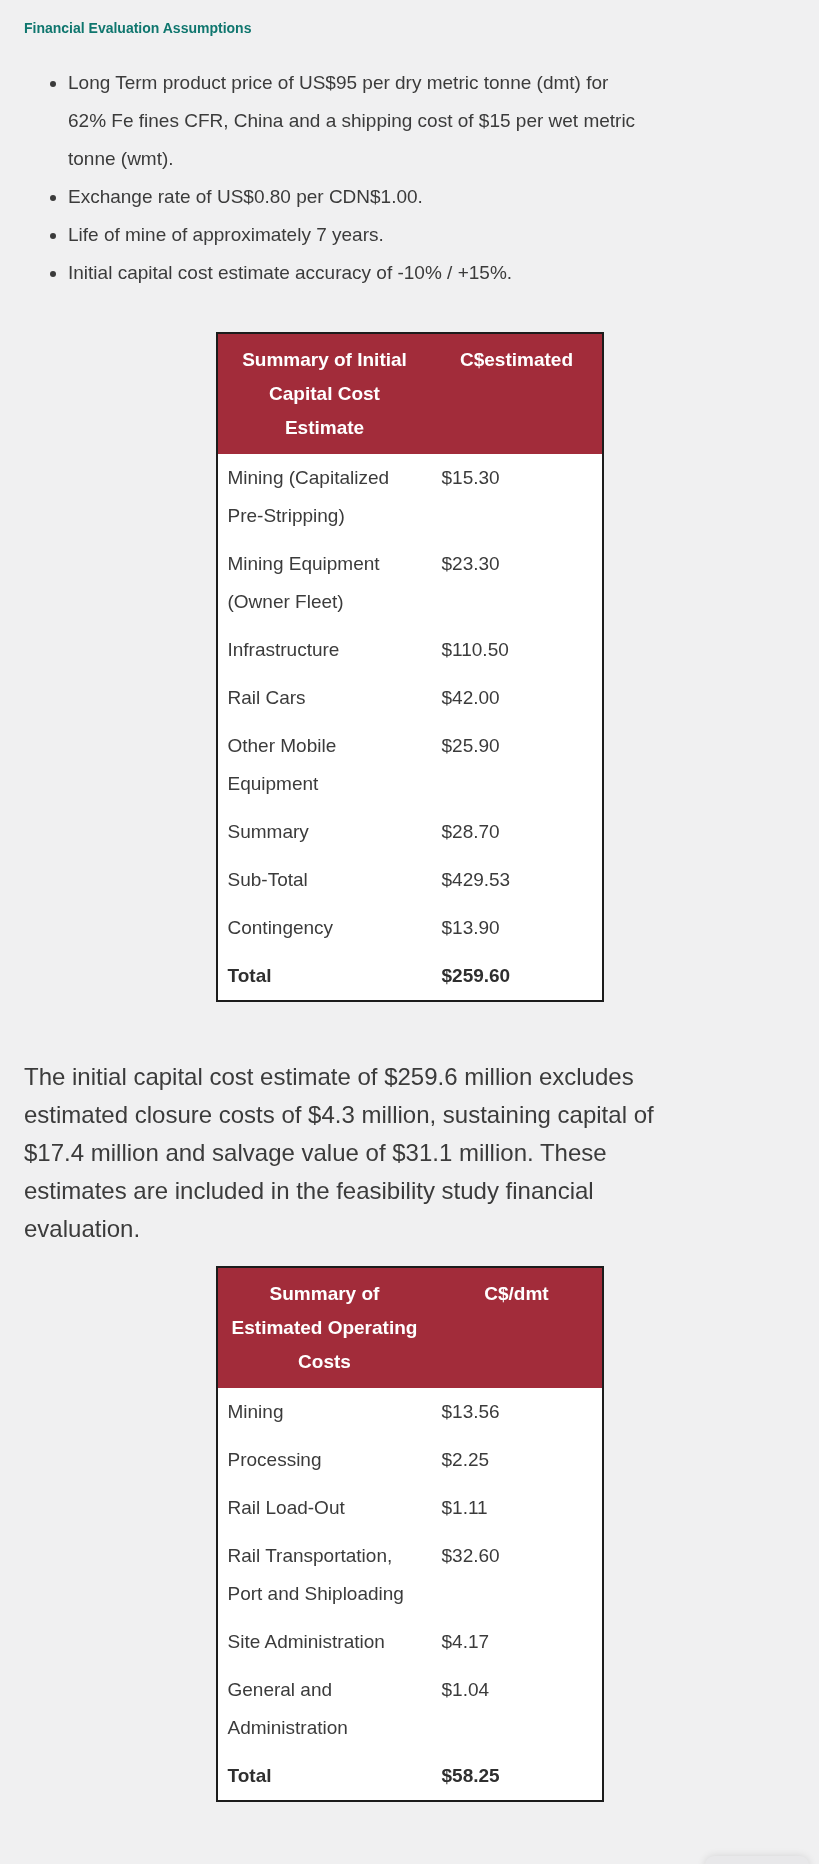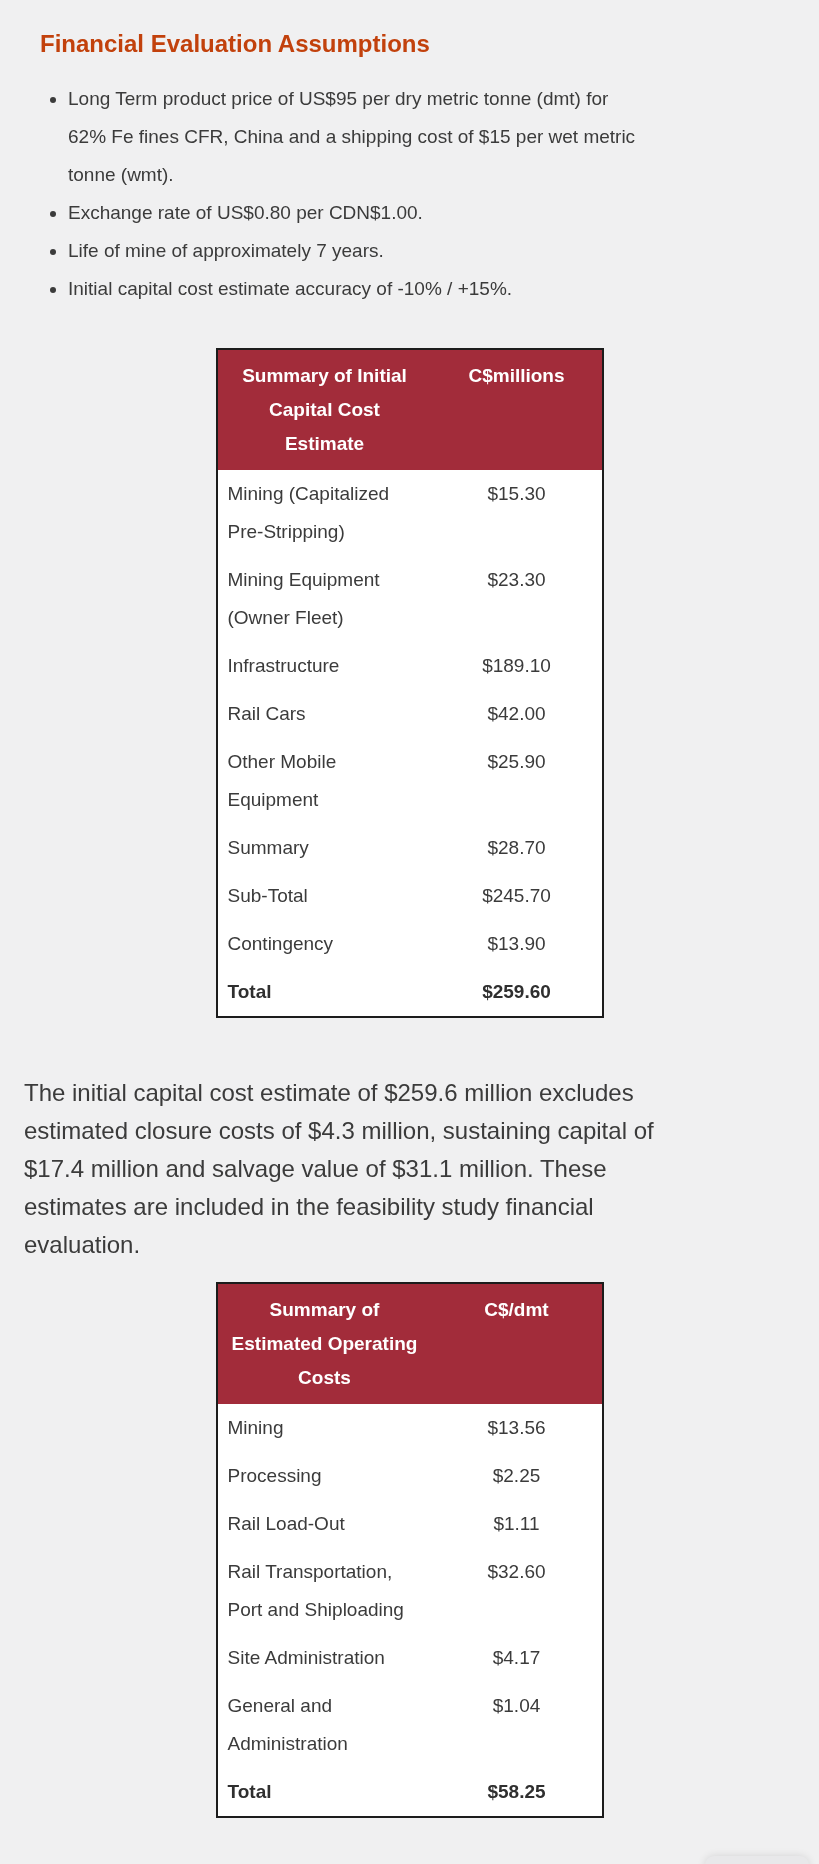--- a/index.html
+++ b/index.html
@@ -10,22 +10,22 @@
     --table-border:#1C1C1C;
   }
   *{box-sizing:border-box;}
   html,body{margin:0;padding:0;background:var(--page-bg);}
   .page{
     width:819px;height:1864px;position:relative;overflow:hidden;
     background:var(--page-bg);color:var(--body-text);
     font-family:"Liberation Sans",sans-serif;
   }
   h1.page-title{
-    margin:16px;padding:14px 24px 0;
-    font-size:24px;line-height:28px;font-weight:700;color:#c2410c;
+    margin:0;padding:14px 24px 0;
+    font-size:14px;line-height:28px;font-weight:700;color:#0f766e;
   }
   ul.assumptions{
     margin:22px 0 0;padding:0 0 0 68px;list-style:disc;
   }
   ul.assumptions li{
     max-width:572px;font-size:19px;line-height:38px;color:var(--body-text);
   }
   table.data-table{
     width:388px;margin:40px auto 0;border-collapse:collapse;
     background:#FFFFFF;border:2px solid var(--table-border);
@@ -37,21 +37,21 @@
     font-weight:700;padding:9px 10px;vertical-align:top;
     line-height:34px;text-align:center;
   }
   th.t-label{width:215px;}
   th .th-wrap{display:inline-block;max-width:200px;text-align:center;}
   table.data-table td{
     padding:5px 10px;vertical-align:top;line-height:38px;color:var(--body-text);
     background:#FFFFFF;
   }
   td.lbl{text-align:left;}
-  td.val{text-align:center;}
+  td.val{}
   tr.total-row td{font-weight:700;color:#2F2F2F;}
   p.note{
     margin:56px 24px 0;max-width:668px;
     font-size:24px;line-height:38px;color:var(--body-text);
   }
   .floating-widget{
     position:absolute;right:10px;bottom:-10px;
     width:104px;height:18px;border-radius:9px;
     background:#E8E8EA;box-shadow:0 0 8px rgba(0,0,0,0.12);
   }
@@ -69,51 +69,51 @@
     <li>Life of mine of approximately 7 years.</li>
     <li>Initial capital cost estimate accuracy of -10% / +15%.</li>
   </ul>
 
   <table class="data-table">
     <thead>
       <tr>
         <th class="t-label">
           <span class="th-wrap">Summary of Initial Capital Cost Estimate</span>
         </th>
-        <th class="t-unit">C$millions</th>
+        <th class="t-unit">C$estimated</th>
       </tr>
     </thead>
     <tbody>
         <tr>
           <td class="lbl">Mining (Capitalized Pre-Stripping)</td>
           <td class="val">$15.30</td>
         </tr>
         <tr>
           <td class="lbl">Mining Equipment (Owner Fleet)</td>
           <td class="val">$23.30</td>
         </tr>
         <tr>
           <td class="lbl">Infrastructure</td>
-          <td class="val">$189.10</td>
+          <td class="val">$110.50</td>
         </tr>
         <tr>
           <td class="lbl">Rail Cars</td>
           <td class="val">$42.00</td>
         </tr>
         <tr>
           <td class="lbl">Other Mobile Equipment</td>
           <td class="val">$25.90</td>
         </tr>
         <tr>
           <td class="lbl">Summary</td>
           <td class="val">$28.70</td>
         </tr>
         <tr>
           <td class="lbl">Sub-Total</td>
-          <td class="val">$245.70</td>
+          <td class="val">$429.53</td>
         </tr>
         <tr>
           <td class="lbl">Contingency</td>
           <td class="val">$13.90</td>
         </tr>
         <tr class="total-row">
           <td class="lbl">Total</td>
           <td class="val">$259.60</td>
         </tr>
       </tbody>

